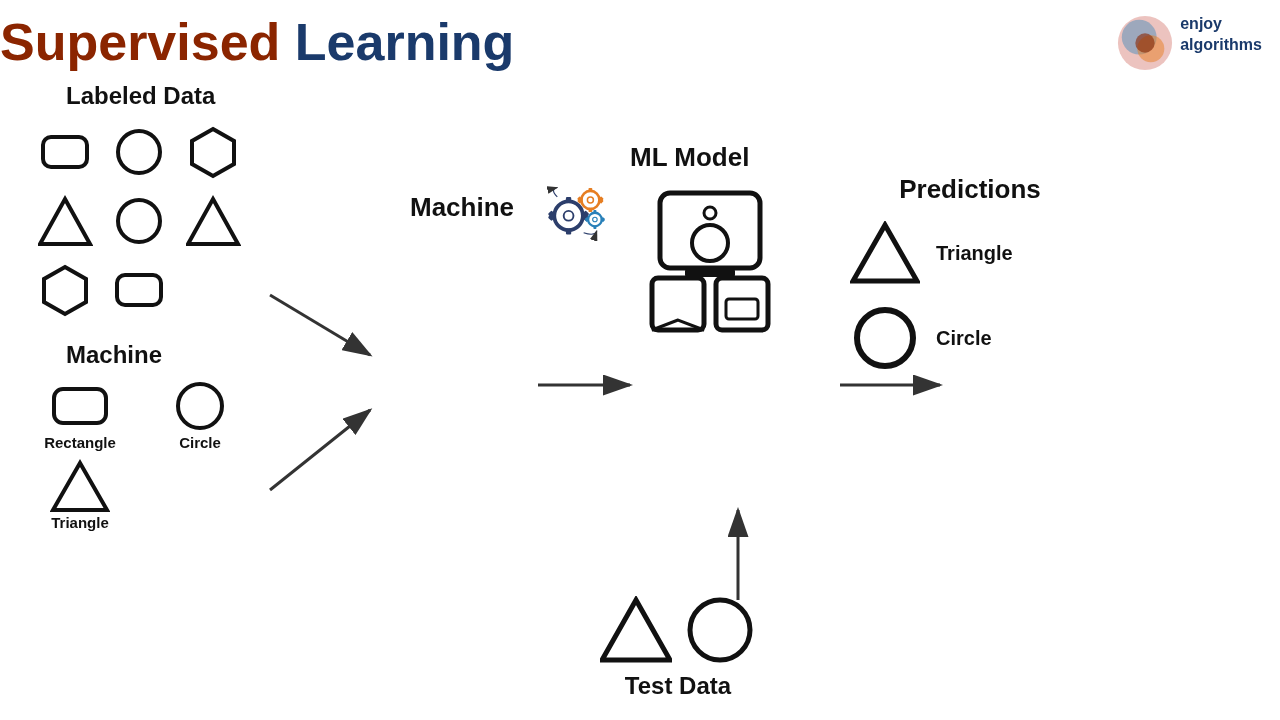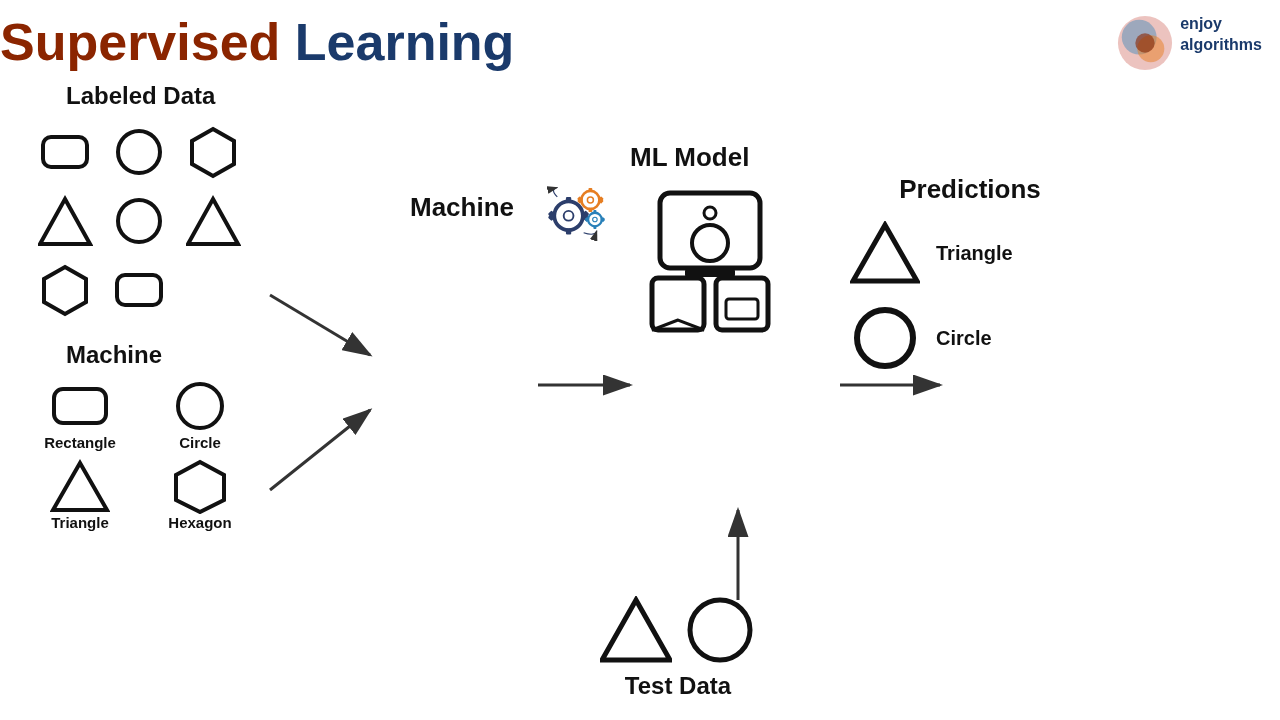--- a/index.html
+++ b/index.html
@@ -288,26 +288,20 @@
               <circle cx="30" cy="27" r="22" fill="none" stroke="#111" stroke-width="4"></circle>
             </svg>
           <span class="label-text">Circle</span>
         </div>
         <div class="label-item">
           <svg viewBox="0 0 60 55">
               <polygon points="30,4 57,51 3,51" fill="none" stroke="#111" stroke-width="4"></polygon>
             </svg>
           <span class="label-text">Triangle</span>
         </div>
-        <div class="label-item">
-          <svg viewBox="0 0 60 55">
-              <polygon points="30,3 54,16 54,41 30,53 6,41 6,16" fill="none" stroke="#111" stroke-width="4"></polygon>
-            </svg>
-          <span class="label-text">Hexagon</span>
-        </div>
       </div>
     </div>
   </div>
 
   <div style="width: 100px; flex-shrink:0;"></div>
 
   <div class="machine-section">
     <div class="machine-label">Machine</div>
 
     <svg class="machine-gears" viewBox="0 0 170 140">

